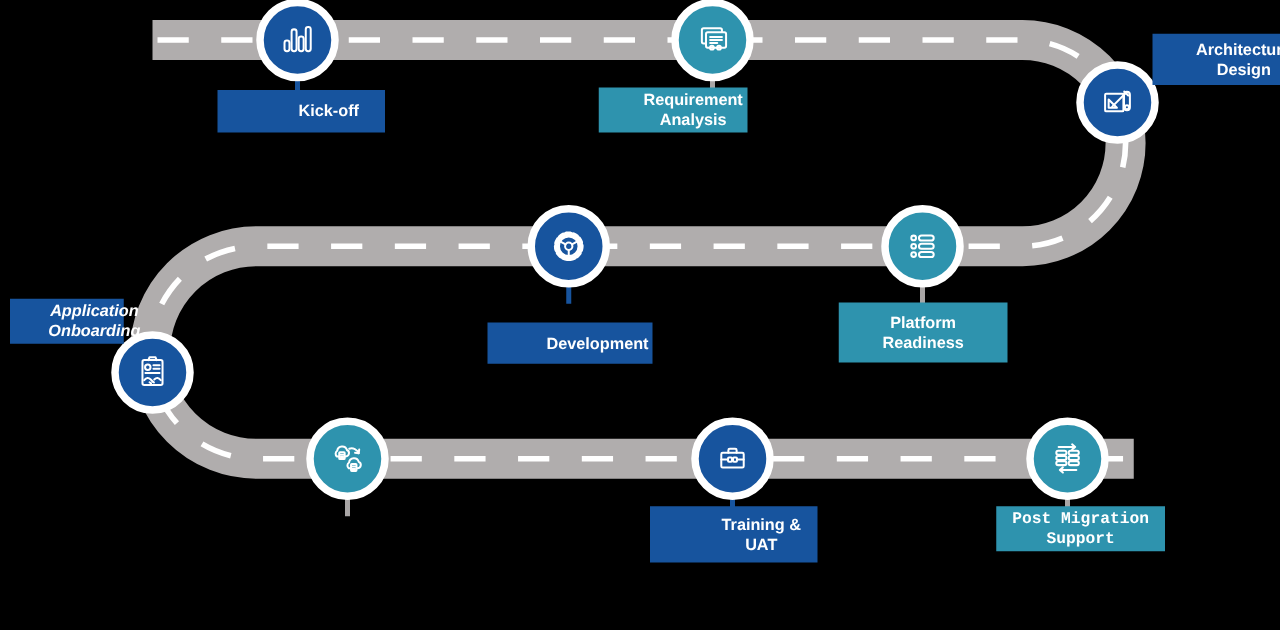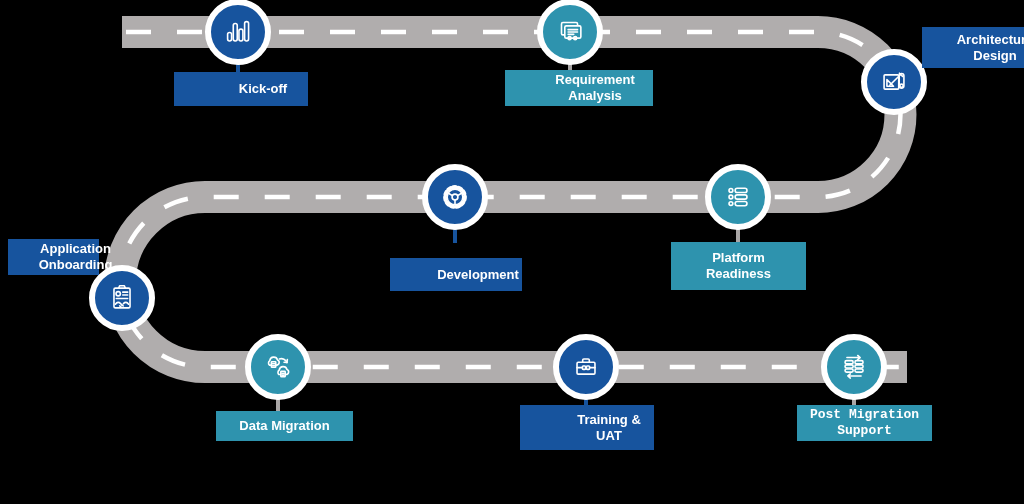--- a/index.html
+++ b/index.html
@@ -61,21 +61,21 @@
     <svg class="icon" width="34" height="34" viewBox="0 0 36 36">
       <rect x="9" y="8" width="17" height="13" rx="1.5"></rect>
       <rect x="12.5" y="11.5" width="17" height="13" rx="1.5" class="icon-fill"></rect>
       <line x1="16" y1="15.5" x2="26" y2="15.5"></line>
       <line x1="16" y1="18" x2="26" y2="18"></line>
       <line x1="16" y1="20.5" x2="22" y2="20.5"></line>
       <circle cx="17.5" cy="24.5" r="1.6"></circle>
       <circle cx="23.5" cy="24.5" r="1.6"></circle>
     </svg>
   </div>
-  <div class="label teal" style="left:505px; top:70px; width:148px; height:36px;padding-left:36px;">Requirement
+  <div class="label teal" style="left:479px; top:70px; width:119px; height:36px;padding-left:36px;">Requirement
 Analysis</div>
 
   <div class="badge blue" style="left:861px; top:49px;">
     <svg class="icon" width="34" height="34" viewBox="0 0 36 36">
       <rect x="7.5" y="10.5" width="15.5" height="15" rx="1"></rect>
       <path d="M10.5 22.5 v-7 l7 7 z"></path>
       <rect x="23.5" y="9" width="5" height="15.5" rx="2.5" class="icon-fill"></rect>
       <circle cx="26" cy="22" r="1.7"></circle>
       <line x1="13.5" y1="21.5" x2="25" y2="10"></line>
       <path d="M23.7 8.7 l3.4 3.4"></path>
@@ -115,38 +115,37 @@
       <path d="M14.5 7.5 L15.5 5 h5 l1 2.5"></path>
       <circle cx="14" cy="13.5" r="2.3"></circle>
       <line x1="18.8" y1="11.8" x2="24" y2="11.8"></line>
       <line x1="18.8" y1="14.8" x2="24" y2="14.8"></line>
       <line x1="12" y1="18.5" x2="24" y2="18.5"></line>
       <path d="M11 24.5 c1.8 -2.2 3.6 -2.5 5.5 -0.6 l1.8 1.8"></path>
       <path d="M25 24.5 c-1.8 -2.2 -3.6 -2.5 -5.5 -0.6"></path>
       <path d="M15.5 26.3 l1.3 0.9 M18 25.6 l1.2 0.8"></path>
     </svg>
   </div>
-  <div class="label blue" style="left:8px; top:239px; width:91px; height:36px;">Application
+  <div class="label blue" style="left:8px; top:239px; width:91px; height:36px;font-style:italic;">Application
 Onboarding</div>
 
   <div class="badge teal" style="left:245px; top:334px;">
     <svg class="icon" width="34" height="34" viewBox="0 0 36 36">
       <path d="M9 16 h7.5 a2.8 2.8 0 0 0 1 -5.4 a4.2 4.2 0 0 0 -8.2 0.6 A3 3 0 0 0 9 16 z"></path>
       <rect x="11" y="12.5" width="4.6" height="5.8" rx="0.6" class="icon-fill"></rect>
       <line x1="12.1" y1="14.6" x2="14.5" y2="14.6"></line>
       <line x1="12.1" y1="16.6" x2="14.5" y2="16.6"></line>
       <path d="M19.5 9.5 a6.5 6.5 0 0 1 8 3.8"></path>
       <path d="M27.5 13.3 l0.4 -3.1 M27.5 13.3 l-3.1 -0.3"></path>
       <path d="M19 26 h7.5 a2.8 2.8 0 0 0 1 -5.4 a4.2 4.2 0 0 0 -8.2 0.6 A3 3 0 0 0 19 26 z"></path>
       <rect x="21" y="22.5" width="4.6" height="5.8" rx="0.6" class="icon-fill"></rect>
       <line x1="22.1" y1="24.6" x2="24.5" y2="24.6"></line>
       <line x1="22.1" y1="26.6" x2="24.5" y2="26.6"></line>
     </svg>
   </div>
-  <div class="label teal" style="left:216px; top:411px; width:137px; height:30px;">Data Migration</div>
 
   <div class="badge blue" style="left:553px; top:334px;">
     <svg class="icon" width="34" height="34" viewBox="0 0 36 36">
       <rect x="8.5" y="13" width="19" height="12.5" rx="1.2"></rect>
       <path d="M14.5 13 v-2.3 a1.2 1.2 0 0 1 1.2 -1.2 h4.6 a1.2 1.2 0 0 1 1.2 1.2 V13"></path>
       <line x1="8.5" y1="18.7" x2="14.2" y2="18.7"></line>
       <line x1="21.8" y1="18.7" x2="27.5" y2="18.7"></line>
       <rect x="14.2" y="16.9" width="3.4" height="3.6" rx="0.8"></rect>
       <rect x="18.4" y="16.9" width="3.4" height="3.6" rx="0.8"></rect>
       <line x1="17.6" y1="18.7" x2="18.4" y2="18.7"></line>

